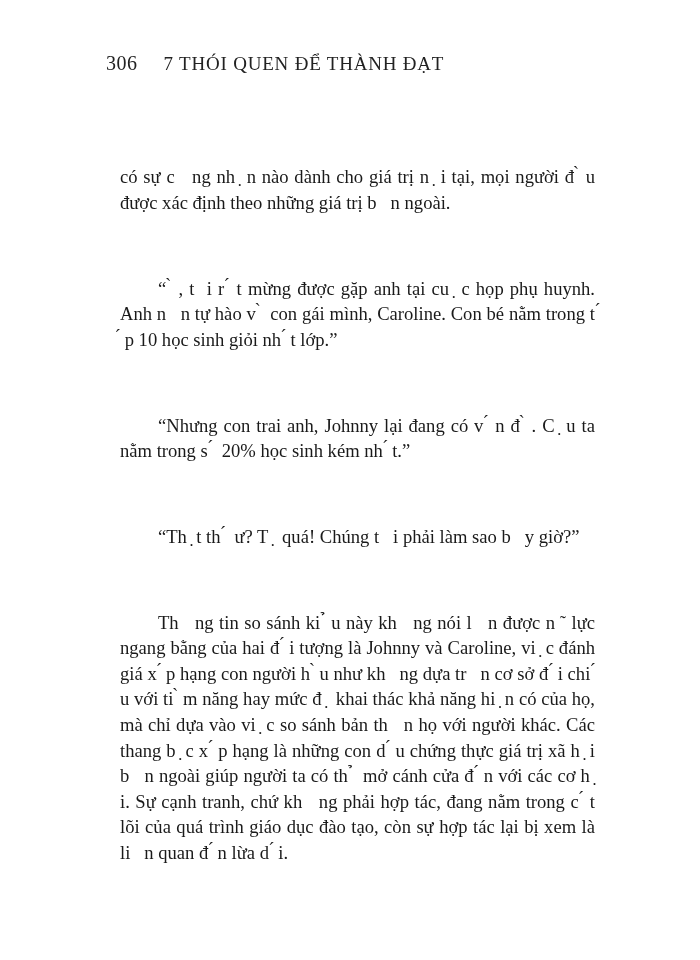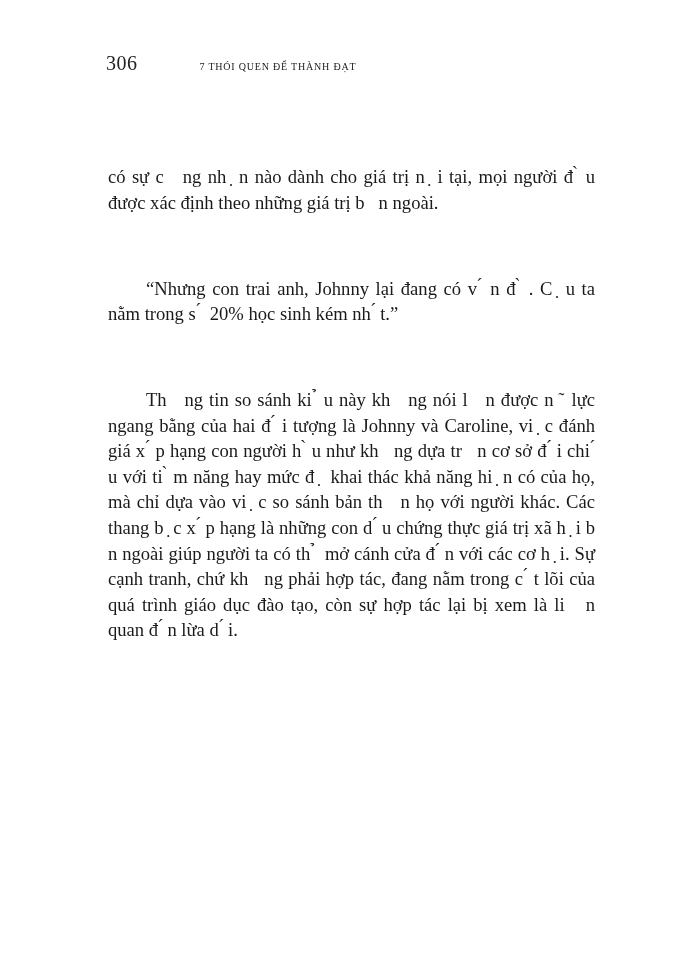--- a/index.html
+++ b/index.html
@@ -15,59 +15,60 @@
       font-family: "Liberation Serif", "DejaVu Serif", serif;
       color: #1a1a1a;
     }
     .page-header {
       position: absolute;
       left: 106px;
       top: 52px;
       display: flex;
       align-items: baseline;
       white-space: nowrap;
-      gap: 36px;
     }
     .page-number {
       font-size: 20px;
       letter-spacing: 0.5px;
       color: #222;
     }
     .running-title {
       margin-left: 26px;
-      font-size: 10px;
+      font-size: 19px;
       letter-spacing: 0.8px;
       color: #222;
       font-variant: small-caps;
     }
     .text-body {
       position: absolute;
       left: 108px;
       top: 113px;
       width: 487px;
       font-size: 18.6px;
       line-height: 25.6px;
       text-align: justify;
       white-space: pre-wrap;
     }
     .para {
-      margin: 0 0 9px 0;
+      margin: 0 0 9px 12px;
       text-align: justify;
       text-align-last: left;
       white-space: pre-wrap;
     }
     .para.indent { text-indent: 38px; }
   </style>
 </head>
 <body>
 
 <div class="page-header">
   <span class="page-number">306</span>
   <span class="running-title">7 THÓI QUEN ĐỂ THÀNH ĐẠT</span>
 </div>
 
 <div class="text-body">
   <p class="para">có sự c   ng nh ̣ n nào dành cho giá trị n ̣ i tại, mọi người đ ̀ u được xác định theo những giá trị b   n ngoài.</p>
+  <p class="para indent">“ ̀ , t  i r ́ t mừng được gặp anh tại cu ̣ c họp phụ huynh. Anh n   n tự hào v ̀  con gái mình, Caroline. Con bé nằm trong t ́ p 10 học sinh giỏi nh ́ t lớp.”</p>
   <p class="para indent">“Nhưng con trai anh, Johnny lại đang có v ́ n đ ̀ . C ̣ u ta nằm trong s ́  20% học sinh kém nh ́ t.”</p>
+  <p class="para indent">“Th ̣ t th ́  ư? T ̣  quá! Chúng t   i phải làm sao b   y giờ?”</p>
   <p class="para indent">Th   ng tin so sánh ki ̉ u này kh   ng nói l   n được n ̃  lực ngang bằng của hai đ ́ i tượng là Johnny và Caroline, vi ̣ c đánh giá x ́ p hạng con người h ̀ u như kh   ng dựa tr   n cơ sở đ ́ i chi ́ u với ti ̀ m năng hay mức đ ̣  khai thác khả năng hi ̣ n có của họ, mà chỉ dựa vào vi ̣ c so sánh bản th   n họ với người khác. Các thang b ̣ c x ́ p hạng là những con d ́ u chứng thực giá trị xã h ̣ i b   n ngoài giúp người ta có th ̉  mở cánh cửa đ ́ n với các cơ h ̣ i. Sự cạnh tranh, chứ kh   ng phải hợp tác, đang nằm trong c ́ t lõi của quá trình giáo dục đào tạo, còn sự hợp tác lại bị xem là li   n quan đ ́ n lừa d ́ i.</p>
   
   
 </div>
 
 </body></html>

